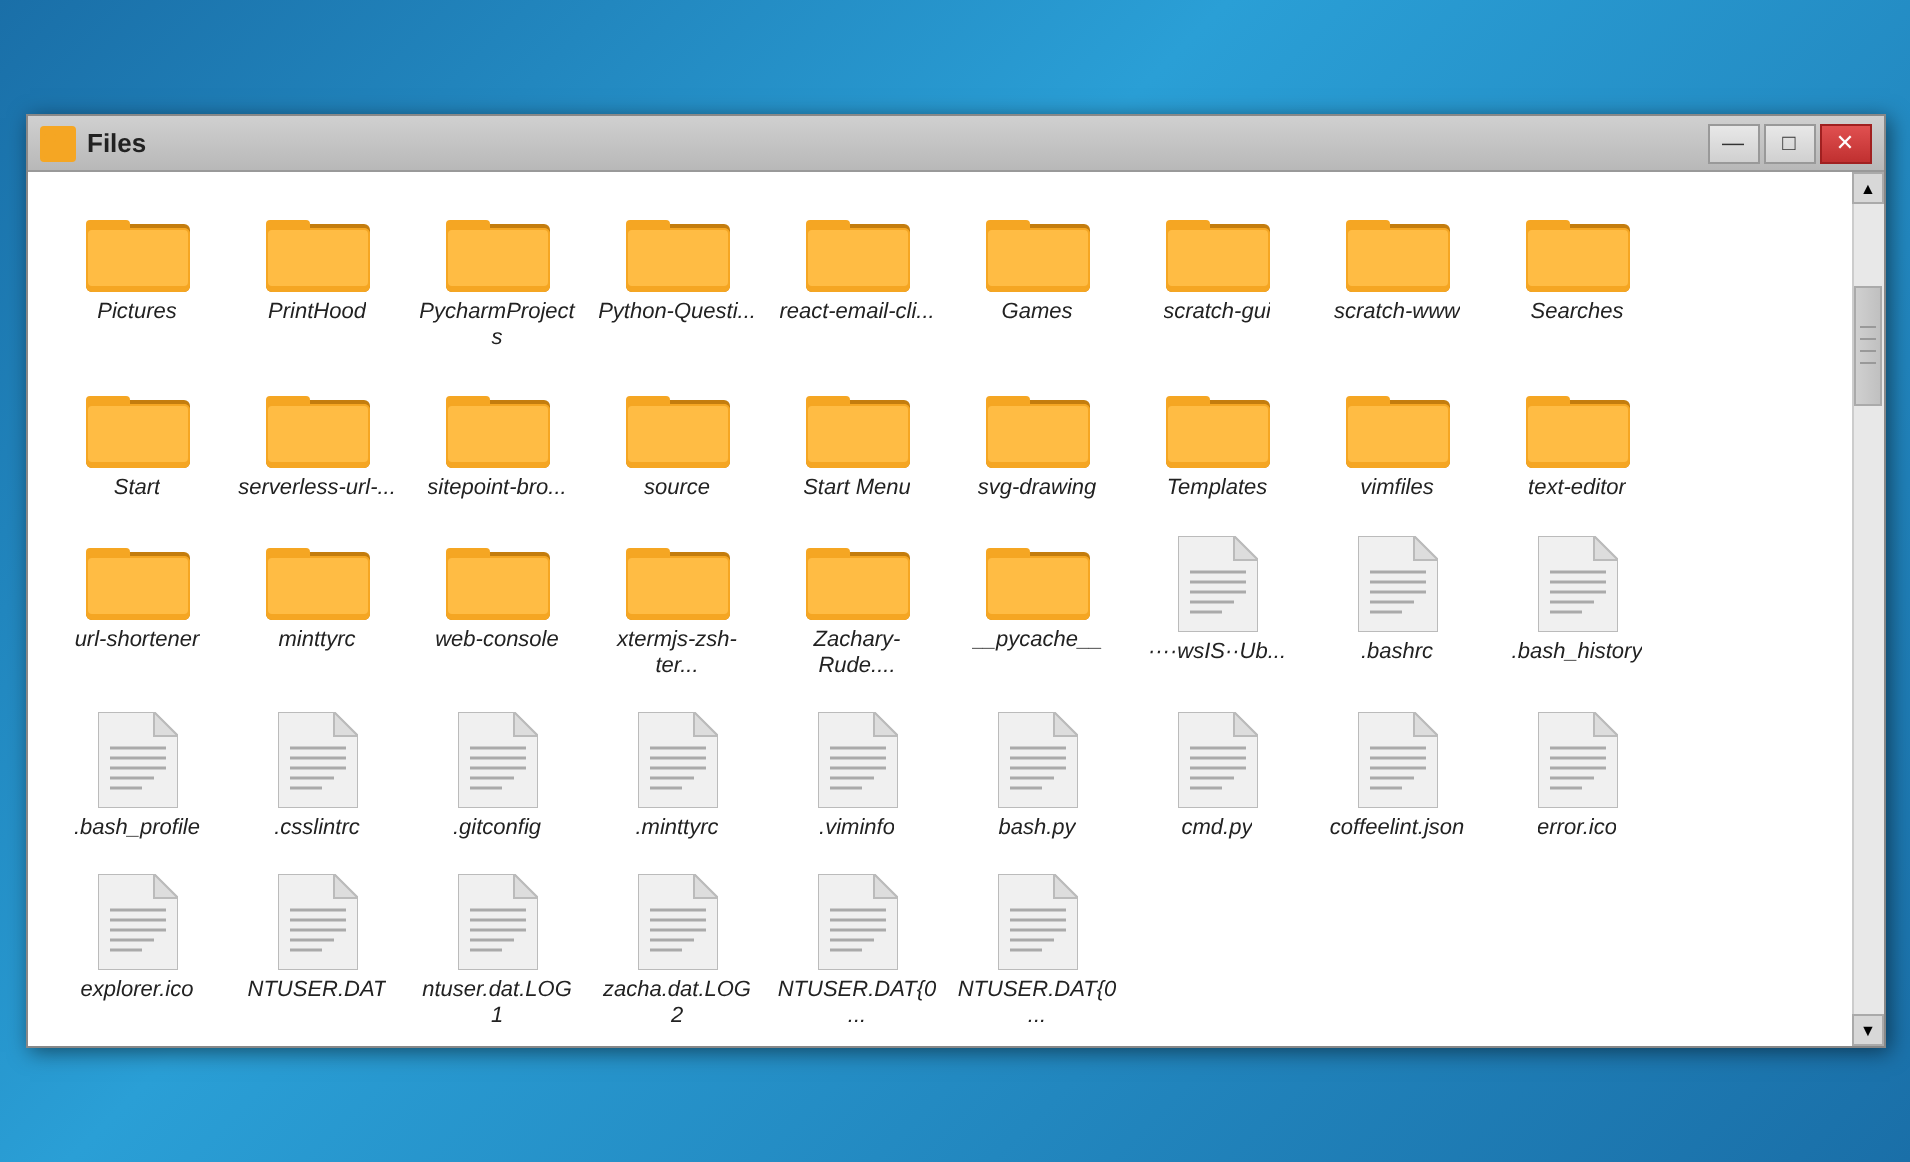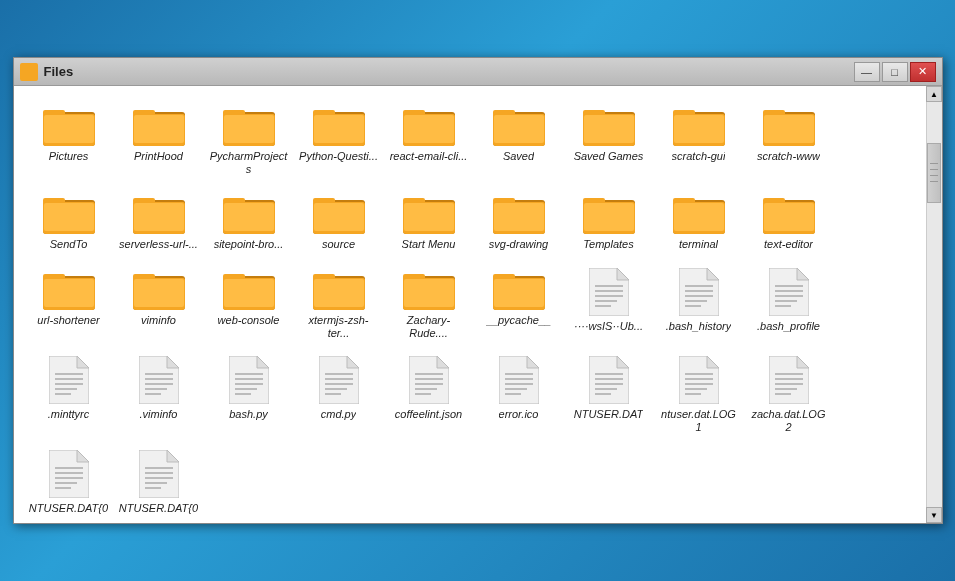--- a/index.html
+++ b/index.html
@@ -280,31 +280,21 @@
     <span class="file-label">react-email-cli...</span>
   </div>
           <div class="file-item">
     <div class="folder-icon"><svg viewBox="0 0 52 42" xmlns="http://www.w3.org/2000/svg">
     <rect x="0" y="8" width="52" height="34" rx="3" fill="#C47D0E"></rect>
     <rect x="0" y="10" width="52" height="32" rx="3" fill="#F5A623"></rect>
     <rect x="0" y="6" width="22" height="8" rx="2" fill="#F5A623"></rect>
     <rect x="0" y="10" width="52" height="30" rx="3" fill="#F5A623"></rect>
     <rect x="1" y="11" width="50" height="28" rx="2" fill="#FFBC44"></rect>
   </svg></div>
-    <span class="file-label">Saved</span>
-  </div>
-          <div class="file-item">
-    <div class="folder-icon"><svg viewBox="0 0 52 42" xmlns="http://www.w3.org/2000/svg">
-    <rect x="0" y="8" width="52" height="34" rx="3" fill="#C47D0E"></rect>
-    <rect x="0" y="10" width="52" height="32" rx="3" fill="#F5A623"></rect>
-    <rect x="0" y="6" width="22" height="8" rx="2" fill="#F5A623"></rect>
-    <rect x="0" y="10" width="52" height="30" rx="3" fill="#F5A623"></rect>
-    <rect x="1" y="11" width="50" height="28" rx="2" fill="#FFBC44"></rect>
-  </svg></div>
-    <span class="file-label">Saved Games</span>
+    <span class="file-label">Games</span>
   </div>
           <div class="file-item">
     <div class="folder-icon"><svg viewBox="0 0 52 42" xmlns="http://www.w3.org/2000/svg">
     <rect x="0" y="8" width="52" height="34" rx="3" fill="#C47D0E"></rect>
     <rect x="0" y="10" width="52" height="32" rx="3" fill="#F5A623"></rect>
     <rect x="0" y="6" width="22" height="8" rx="2" fill="#F5A623"></rect>
     <rect x="0" y="10" width="52" height="30" rx="3" fill="#F5A623"></rect>
     <rect x="1" y="11" width="50" height="28" rx="2" fill="#FFBC44"></rect>
   </svg></div>
     <span class="file-label">scratch-gui</span>
@@ -320,21 +310,31 @@
     <span class="file-label">scratch-www</span>
   </div>
           <div class="file-item">
     <div class="folder-icon"><svg viewBox="0 0 52 42" xmlns="http://www.w3.org/2000/svg">
     <rect x="0" y="8" width="52" height="34" rx="3" fill="#C47D0E"></rect>
     <rect x="0" y="10" width="52" height="32" rx="3" fill="#F5A623"></rect>
     <rect x="0" y="6" width="22" height="8" rx="2" fill="#F5A623"></rect>
     <rect x="0" y="10" width="52" height="30" rx="3" fill="#F5A623"></rect>
     <rect x="1" y="11" width="50" height="28" rx="2" fill="#FFBC44"></rect>
   </svg></div>
-    <span class="file-label">SendTo</span>
+    <span class="file-label">Searches</span>
+  </div>
+          <div class="file-item">
+    <div class="folder-icon"><svg viewBox="0 0 52 42" xmlns="http://www.w3.org/2000/svg">
+    <rect x="0" y="8" width="52" height="34" rx="3" fill="#C47D0E"></rect>
+    <rect x="0" y="10" width="52" height="32" rx="3" fill="#F5A623"></rect>
+    <rect x="0" y="6" width="22" height="8" rx="2" fill="#F5A623"></rect>
+    <rect x="0" y="10" width="52" height="30" rx="3" fill="#F5A623"></rect>
+    <rect x="1" y="11" width="50" height="28" rx="2" fill="#FFBC44"></rect>
+  </svg></div>
+    <span class="file-label">Start</span>
   </div>
           <div class="file-item">
     <div class="folder-icon"><svg viewBox="0 0 52 42" xmlns="http://www.w3.org/2000/svg">
     <rect x="0" y="8" width="52" height="34" rx="3" fill="#C47D0E"></rect>
     <rect x="0" y="10" width="52" height="32" rx="3" fill="#F5A623"></rect>
     <rect x="0" y="6" width="22" height="8" rx="2" fill="#F5A623"></rect>
     <rect x="0" y="10" width="52" height="30" rx="3" fill="#F5A623"></rect>
     <rect x="1" y="11" width="50" height="28" rx="2" fill="#FFBC44"></rect>
   </svg></div>
     <span class="file-label">serverless-url-...</span>
@@ -390,21 +390,21 @@
     <span class="file-label">Templates</span>
   </div>
           <div class="file-item">
     <div class="folder-icon"><svg viewBox="0 0 52 42" xmlns="http://www.w3.org/2000/svg">
     <rect x="0" y="8" width="52" height="34" rx="3" fill="#C47D0E"></rect>
     <rect x="0" y="10" width="52" height="32" rx="3" fill="#F5A623"></rect>
     <rect x="0" y="6" width="22" height="8" rx="2" fill="#F5A623"></rect>
     <rect x="0" y="10" width="52" height="30" rx="3" fill="#F5A623"></rect>
     <rect x="1" y="11" width="50" height="28" rx="2" fill="#FFBC44"></rect>
   </svg></div>
-    <span class="file-label">terminal</span>
+    <span class="file-label">vimfiles</span>
   </div>
           <div class="file-item">
     <div class="folder-icon"><svg viewBox="0 0 52 42" xmlns="http://www.w3.org/2000/svg">
     <rect x="0" y="8" width="52" height="34" rx="3" fill="#C47D0E"></rect>
     <rect x="0" y="10" width="52" height="32" rx="3" fill="#F5A623"></rect>
     <rect x="0" y="6" width="22" height="8" rx="2" fill="#F5A623"></rect>
     <rect x="0" y="10" width="52" height="30" rx="3" fill="#F5A623"></rect>
     <rect x="1" y="11" width="50" height="28" rx="2" fill="#FFBC44"></rect>
   </svg></div>
     <span class="file-label">text-editor</span>
@@ -420,21 +420,21 @@
     <span class="file-label">url-shortener</span>
   </div>
           <div class="file-item">
     <div class="folder-icon"><svg viewBox="0 0 52 42" xmlns="http://www.w3.org/2000/svg">
     <rect x="0" y="8" width="52" height="34" rx="3" fill="#C47D0E"></rect>
     <rect x="0" y="10" width="52" height="32" rx="3" fill="#F5A623"></rect>
     <rect x="0" y="6" width="22" height="8" rx="2" fill="#F5A623"></rect>
     <rect x="0" y="10" width="52" height="30" rx="3" fill="#F5A623"></rect>
     <rect x="1" y="11" width="50" height="28" rx="2" fill="#FFBC44"></rect>
   </svg></div>
-    <span class="file-label">viminfo</span>
+    <span class="file-label">minttyrc</span>
   </div>
           <div class="file-item">
     <div class="folder-icon"><svg viewBox="0 0 52 42" xmlns="http://www.w3.org/2000/svg">
     <rect x="0" y="8" width="52" height="34" rx="3" fill="#C47D0E"></rect>
     <rect x="0" y="10" width="52" height="32" rx="3" fill="#F5A623"></rect>
     <rect x="0" y="6" width="22" height="8" rx="2" fill="#F5A623"></rect>
     <rect x="0" y="10" width="52" height="30" rx="3" fill="#F5A623"></rect>
     <rect x="1" y="11" width="50" height="28" rx="2" fill="#FFBC44"></rect>
   </svg></div>
     <span class="file-label">web-console</span>
@@ -484,20 +484,32 @@
           <div class="file-item">
     <div class="file-doc-icon"><svg viewBox="0 0 40 48" xmlns="http://www.w3.org/2000/svg">
     <polygon points="0,0 28,0 40,12 40,48 0,48" fill="#f0f0f0" stroke="#bbb" stroke-width="1"></polygon>
     <polygon points="28,0 28,12 40,12" fill="#ddd" stroke="#bbb" stroke-width="1"></polygon>
     <line x1="6" y1="18" x2="34" y2="18" stroke="#aaa" stroke-width="1.5"></line>
     <line x1="6" y1="23" x2="34" y2="23" stroke="#aaa" stroke-width="1.5"></line>
     <line x1="6" y1="28" x2="34" y2="28" stroke="#aaa" stroke-width="1.5"></line>
     <line x1="6" y1="33" x2="28" y2="33" stroke="#aaa" stroke-width="1.5"></line>
     <line x1="6" y1="38" x2="22" y2="38" stroke="#aaa" stroke-width="1.5"></line>
   </svg></div>
+    <span class="file-label">.bashrc</span>
+  </div>
+          <div class="file-item">
+    <div class="file-doc-icon"><svg viewBox="0 0 40 48" xmlns="http://www.w3.org/2000/svg">
+    <polygon points="0,0 28,0 40,12 40,48 0,48" fill="#f0f0f0" stroke="#bbb" stroke-width="1"></polygon>
+    <polygon points="28,0 28,12 40,12" fill="#ddd" stroke="#bbb" stroke-width="1"></polygon>
+    <line x1="6" y1="18" x2="34" y2="18" stroke="#aaa" stroke-width="1.5"></line>
+    <line x1="6" y1="23" x2="34" y2="23" stroke="#aaa" stroke-width="1.5"></line>
+    <line x1="6" y1="28" x2="34" y2="28" stroke="#aaa" stroke-width="1.5"></line>
+    <line x1="6" y1="33" x2="28" y2="33" stroke="#aaa" stroke-width="1.5"></line>
+    <line x1="6" y1="38" x2="22" y2="38" stroke="#aaa" stroke-width="1.5"></line>
+  </svg></div>
     <span class="file-label">.bash_history</span>
   </div>
           <div class="file-item">
     <div class="file-doc-icon"><svg viewBox="0 0 40 48" xmlns="http://www.w3.org/2000/svg">
     <polygon points="0,0 28,0 40,12 40,48 0,48" fill="#f0f0f0" stroke="#bbb" stroke-width="1"></polygon>
     <polygon points="28,0 28,12 40,12" fill="#ddd" stroke="#bbb" stroke-width="1"></polygon>
     <line x1="6" y1="18" x2="34" y2="18" stroke="#aaa" stroke-width="1.5"></line>
     <line x1="6" y1="23" x2="34" y2="23" stroke="#aaa" stroke-width="1.5"></line>
     <line x1="6" y1="28" x2="34" y2="28" stroke="#aaa" stroke-width="1.5"></line>
     <line x1="6" y1="33" x2="28" y2="33" stroke="#aaa" stroke-width="1.5"></line>
@@ -508,20 +520,44 @@
           <div class="file-item">
     <div class="file-doc-icon"><svg viewBox="0 0 40 48" xmlns="http://www.w3.org/2000/svg">
     <polygon points="0,0 28,0 40,12 40,48 0,48" fill="#f0f0f0" stroke="#bbb" stroke-width="1"></polygon>
     <polygon points="28,0 28,12 40,12" fill="#ddd" stroke="#bbb" stroke-width="1"></polygon>
     <line x1="6" y1="18" x2="34" y2="18" stroke="#aaa" stroke-width="1.5"></line>
     <line x1="6" y1="23" x2="34" y2="23" stroke="#aaa" stroke-width="1.5"></line>
     <line x1="6" y1="28" x2="34" y2="28" stroke="#aaa" stroke-width="1.5"></line>
     <line x1="6" y1="33" x2="28" y2="33" stroke="#aaa" stroke-width="1.5"></line>
     <line x1="6" y1="38" x2="22" y2="38" stroke="#aaa" stroke-width="1.5"></line>
   </svg></div>
+    <span class="file-label">.csslintrc</span>
+  </div>
+          <div class="file-item">
+    <div class="file-doc-icon"><svg viewBox="0 0 40 48" xmlns="http://www.w3.org/2000/svg">
+    <polygon points="0,0 28,0 40,12 40,48 0,48" fill="#f0f0f0" stroke="#bbb" stroke-width="1"></polygon>
+    <polygon points="28,0 28,12 40,12" fill="#ddd" stroke="#bbb" stroke-width="1"></polygon>
+    <line x1="6" y1="18" x2="34" y2="18" stroke="#aaa" stroke-width="1.5"></line>
+    <line x1="6" y1="23" x2="34" y2="23" stroke="#aaa" stroke-width="1.5"></line>
+    <line x1="6" y1="28" x2="34" y2="28" stroke="#aaa" stroke-width="1.5"></line>
+    <line x1="6" y1="33" x2="28" y2="33" stroke="#aaa" stroke-width="1.5"></line>
+    <line x1="6" y1="38" x2="22" y2="38" stroke="#aaa" stroke-width="1.5"></line>
+  </svg></div>
+    <span class="file-label">.gitconfig</span>
+  </div>
+          <div class="file-item">
+    <div class="file-doc-icon"><svg viewBox="0 0 40 48" xmlns="http://www.w3.org/2000/svg">
+    <polygon points="0,0 28,0 40,12 40,48 0,48" fill="#f0f0f0" stroke="#bbb" stroke-width="1"></polygon>
+    <polygon points="28,0 28,12 40,12" fill="#ddd" stroke="#bbb" stroke-width="1"></polygon>
+    <line x1="6" y1="18" x2="34" y2="18" stroke="#aaa" stroke-width="1.5"></line>
+    <line x1="6" y1="23" x2="34" y2="23" stroke="#aaa" stroke-width="1.5"></line>
+    <line x1="6" y1="28" x2="34" y2="28" stroke="#aaa" stroke-width="1.5"></line>
+    <line x1="6" y1="33" x2="28" y2="33" stroke="#aaa" stroke-width="1.5"></line>
+    <line x1="6" y1="38" x2="22" y2="38" stroke="#aaa" stroke-width="1.5"></line>
+  </svg></div>
     <span class="file-label">.minttyrc</span>
   </div>
           <div class="file-item">
     <div class="file-doc-icon"><svg viewBox="0 0 40 48" xmlns="http://www.w3.org/2000/svg">
     <polygon points="0,0 28,0 40,12 40,48 0,48" fill="#f0f0f0" stroke="#bbb" stroke-width="1"></polygon>
     <polygon points="28,0 28,12 40,12" fill="#ddd" stroke="#bbb" stroke-width="1"></polygon>
     <line x1="6" y1="18" x2="34" y2="18" stroke="#aaa" stroke-width="1.5"></line>
     <line x1="6" y1="23" x2="34" y2="23" stroke="#aaa" stroke-width="1.5"></line>
     <line x1="6" y1="28" x2="34" y2="28" stroke="#aaa" stroke-width="1.5"></line>
     <line x1="6" y1="33" x2="28" y2="33" stroke="#aaa" stroke-width="1.5"></line>
@@ -569,20 +605,32 @@
     <div class="file-doc-icon"><svg viewBox="0 0 40 48" xmlns="http://www.w3.org/2000/svg">
     <polygon points="0,0 28,0 40,12 40,48 0,48" fill="#f0f0f0" stroke="#bbb" stroke-width="1"></polygon>
     <polygon points="28,0 28,12 40,12" fill="#ddd" stroke="#bbb" stroke-width="1"></polygon>
     <line x1="6" y1="18" x2="34" y2="18" stroke="#aaa" stroke-width="1.5"></line>
     <line x1="6" y1="23" x2="34" y2="23" stroke="#aaa" stroke-width="1.5"></line>
     <line x1="6" y1="28" x2="34" y2="28" stroke="#aaa" stroke-width="1.5"></line>
     <line x1="6" y1="33" x2="28" y2="33" stroke="#aaa" stroke-width="1.5"></line>
     <line x1="6" y1="38" x2="22" y2="38" stroke="#aaa" stroke-width="1.5"></line>
   </svg></div>
     <span class="file-label">error.ico</span>
+  </div>
+          <div class="file-item">
+    <div class="file-doc-icon"><svg viewBox="0 0 40 48" xmlns="http://www.w3.org/2000/svg">
+    <polygon points="0,0 28,0 40,12 40,48 0,48" fill="#f0f0f0" stroke="#bbb" stroke-width="1"></polygon>
+    <polygon points="28,0 28,12 40,12" fill="#ddd" stroke="#bbb" stroke-width="1"></polygon>
+    <line x1="6" y1="18" x2="34" y2="18" stroke="#aaa" stroke-width="1.5"></line>
+    <line x1="6" y1="23" x2="34" y2="23" stroke="#aaa" stroke-width="1.5"></line>
+    <line x1="6" y1="28" x2="34" y2="28" stroke="#aaa" stroke-width="1.5"></line>
+    <line x1="6" y1="33" x2="28" y2="33" stroke="#aaa" stroke-width="1.5"></line>
+    <line x1="6" y1="38" x2="22" y2="38" stroke="#aaa" stroke-width="1.5"></line>
+  </svg></div>
+    <span class="file-label">explorer.ico</span>
   </div>
           <div class="file-item">
     <div class="file-doc-icon"><svg viewBox="0 0 40 48" xmlns="http://www.w3.org/2000/svg">
     <polygon points="0,0 28,0 40,12 40,48 0,48" fill="#f0f0f0" stroke="#bbb" stroke-width="1"></polygon>
     <polygon points="28,0 28,12 40,12" fill="#ddd" stroke="#bbb" stroke-width="1"></polygon>
     <line x1="6" y1="18" x2="34" y2="18" stroke="#aaa" stroke-width="1.5"></line>
     <line x1="6" y1="23" x2="34" y2="23" stroke="#aaa" stroke-width="1.5"></line>
     <line x1="6" y1="28" x2="34" y2="28" stroke="#aaa" stroke-width="1.5"></line>
     <line x1="6" y1="33" x2="28" y2="33" stroke="#aaa" stroke-width="1.5"></line>
     <line x1="6" y1="38" x2="22" y2="38" stroke="#aaa" stroke-width="1.5"></line>

